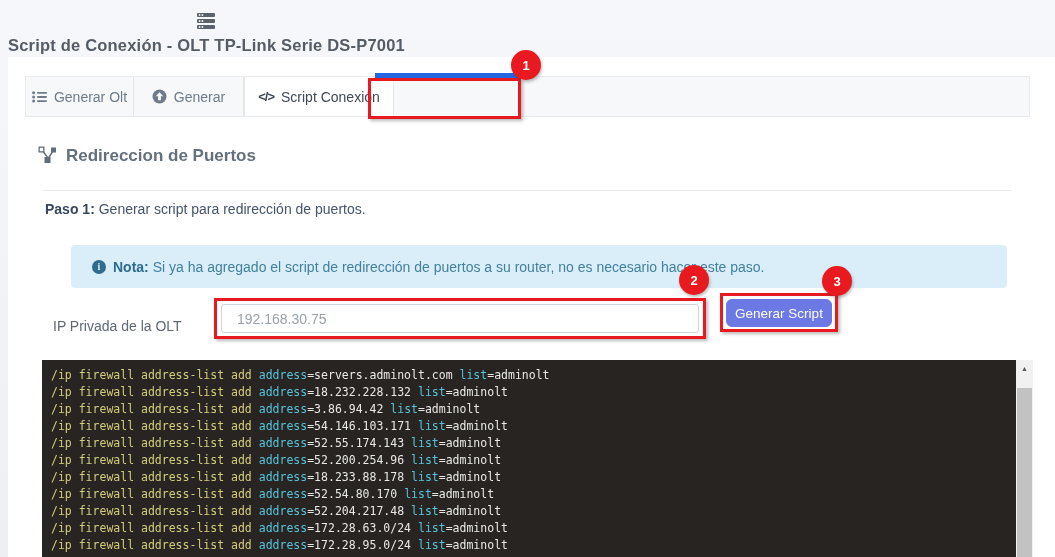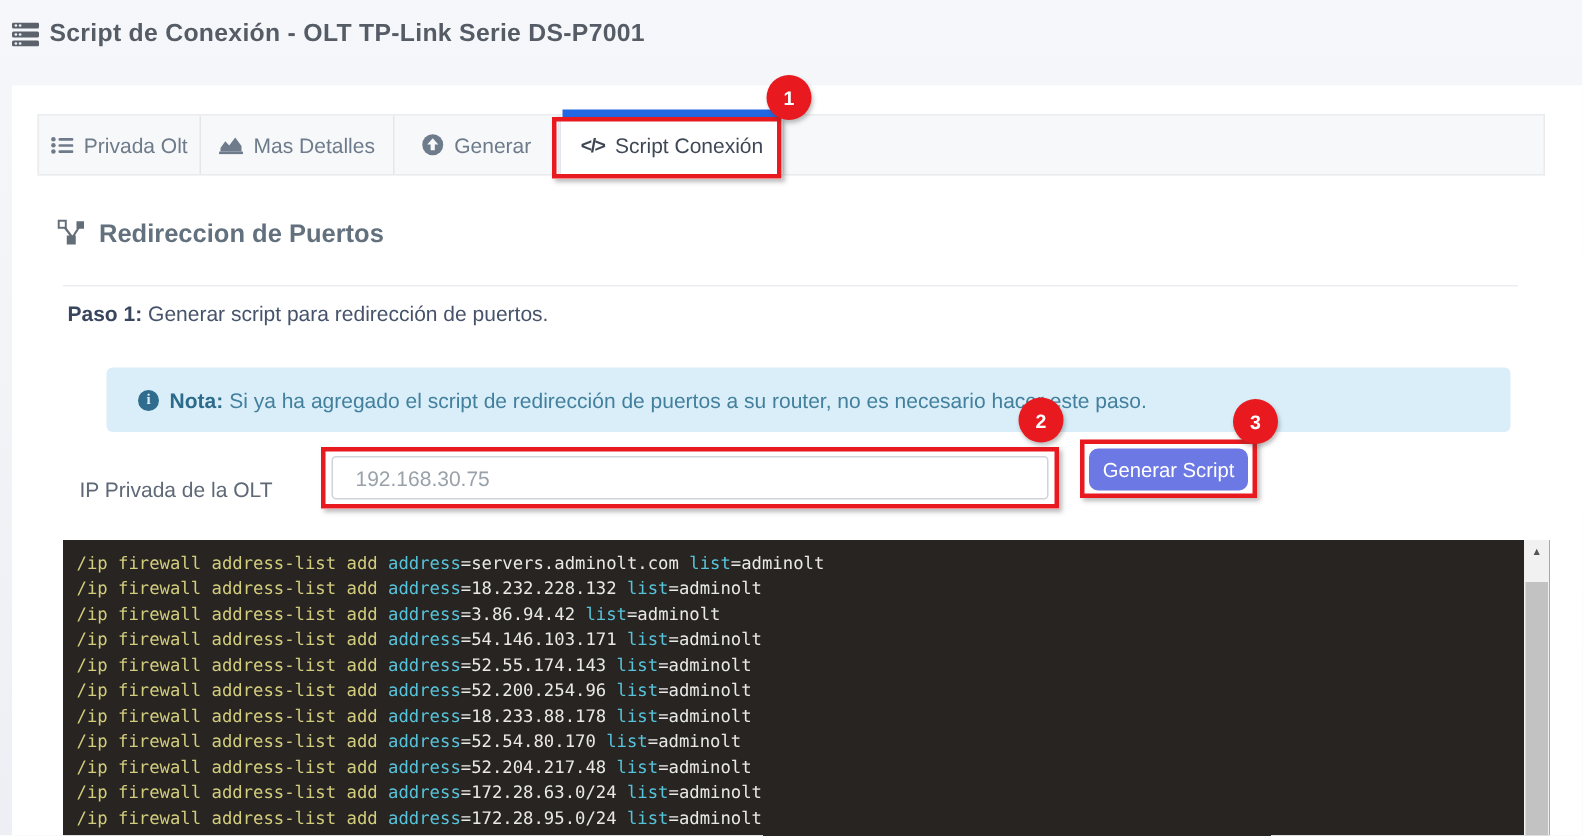--- a/index.html
+++ b/index.html
@@ -3,21 +3,21 @@
 <meta charset="utf-8">
 <style>
   * { margin:0; padding:0; box-sizing:border-box; }
   html,body { width:1055px; height:557px; }
   body { font-family:"Liberation Sans", sans-serif; }
 
   .page { position:relative; width:1055px; height:557px; overflow:hidden;
           background:linear-gradient(#f5f7fa,#edeff4); }
 
   
-  .page-header { position:absolute; left:8px; top:13px; display:flex; align-items:center; gap:7px; }
+  .page-header { position:absolute; left:8px; top:13px; display:flex; align-items:center; gap:7px;flex-direction:column; }
   .page-title { font-size:16.5px; font-weight:bold; color:#555c66; letter-spacing:.2px; }
 
   
   .card { position:absolute; left:8px; top:57px; width:1047px; height:500px; background:#ffffff; }
 
   
   .tab-strip { position:absolute; left:25px; top:76px; width:1005px; height:41px;
                background:#f7f8fa; border:1px solid #e9ebef; display:flex; z-index:2; }
   .tab { height:100%; display:flex; align-items:center; justify-content:center; gap:7px;
          font-size:14px; color:#6e7b8b; border-right:1px solid #e3e6ea; cursor:pointer; background:transparent; }
@@ -116,30 +116,21 @@
           <g fill="#6e7b8b">
             <circle cx="1.6" cy="1.8" r="1.5"></circle>
               <rect x="5" y="1" width="10" height="1.8" rx=".8"></rect>
             <circle cx="1.6" cy="5.9" r="1.5"></circle>
               <rect x="5" y="5.1" width="10" height="1.8" rx=".8"></rect>
             <circle cx="1.6" cy="10" r="1.5"></circle>
               <rect x="5" y="9.2" width="10" height="1.8" rx=".8"></rect>
           </g>
         </svg>
       </span>
-      <span>Privada Olt</span>
-    </div>
-    <div class="tab tab-1">
-      <span class="icon">
-        <svg width="16" height="13" viewBox="0 0 16 13">
-          <path d="M1 11 L1 8.6 L4.2 4.2 L6.8 7 L10.8 1.6 L15 7.4 L15 11 Z" fill="#6e7b8b"></path>
-          <rect x="0" y="11" width="16" height="1.8" rx=".5" fill="#6e7b8b"></rect>
-        </svg>
-      </span>
-      <span>Mas Detalles</span>
+      <span>Generar Olt</span>
     </div>
     <div class="tab tab-2">
       <span class="icon">
         <svg width="15" height="15" viewBox="0 0 15 15">
           <circle cx="7.5" cy="7.5" r="7" fill="#6e7b8b"></circle>
           <polygon points="7.5,3.2 11.2,7.3 8.9,7.3 8.9,11.2 6.1,11.2 6.1,7.3 3.8,7.3" fill="#f7f8fa"></polygon>
         </svg>
       </span>
       <span>Generar</span>
     </div>

